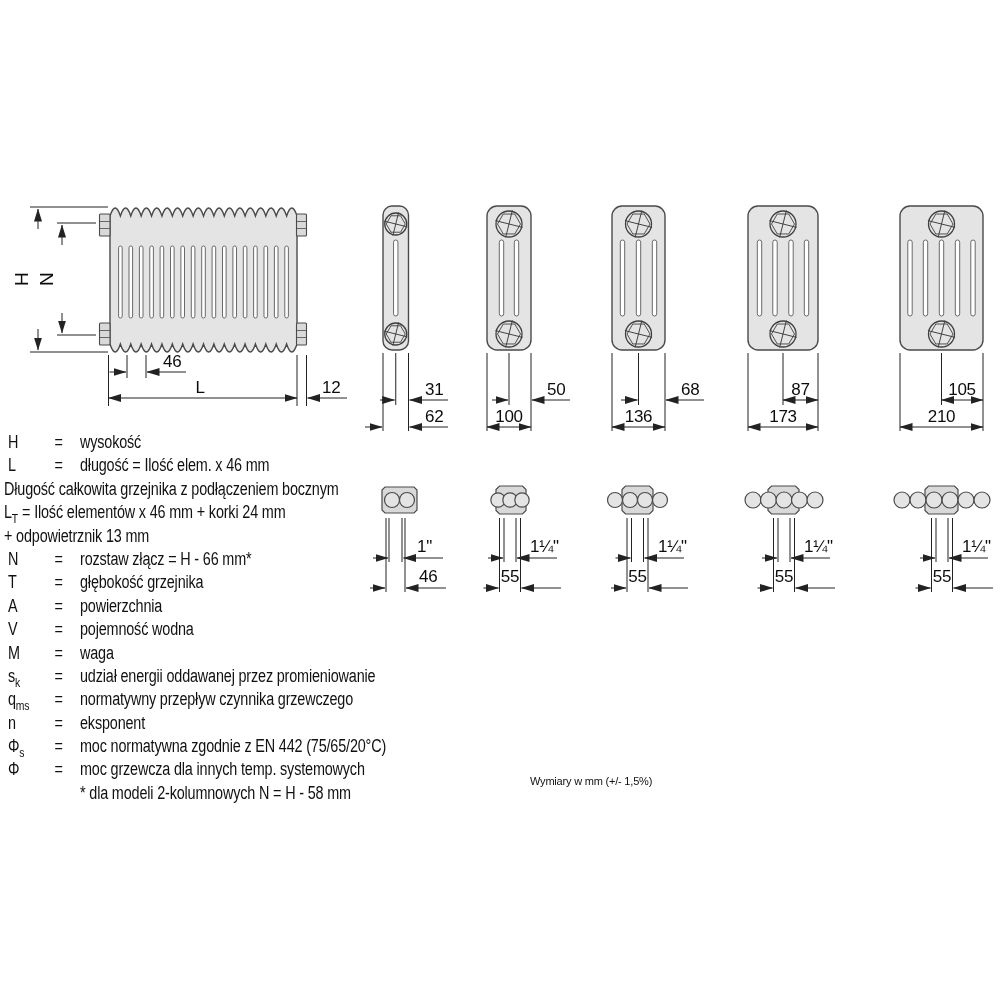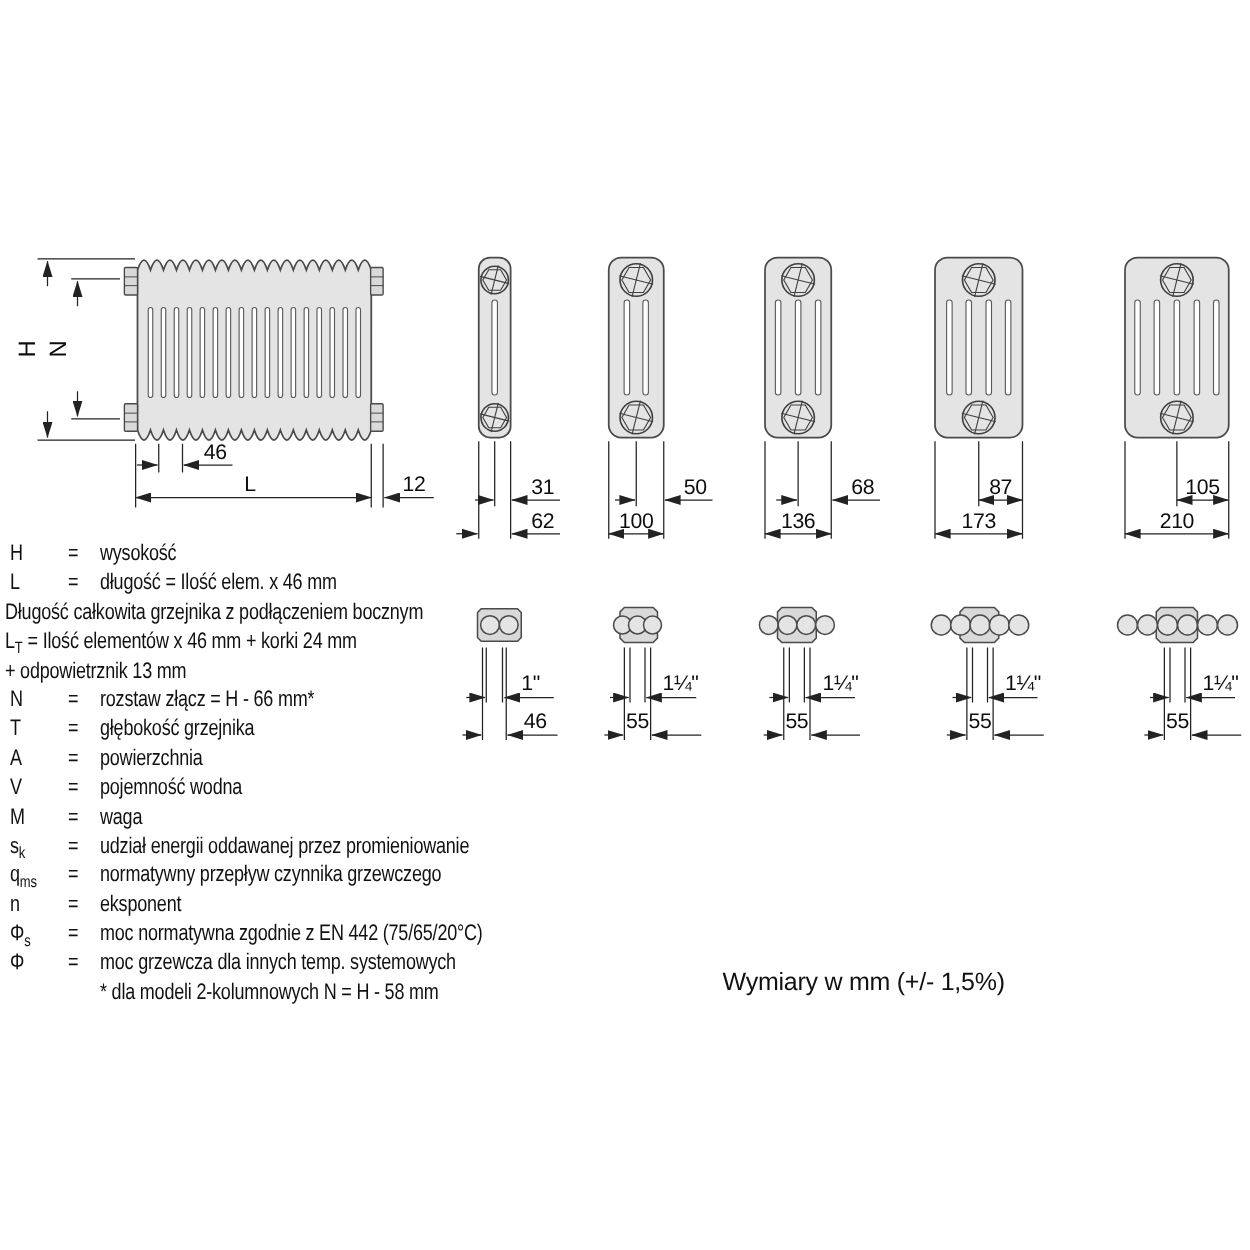--- a/index.html
+++ b/index.html
@@ -24,21 +24,21 @@
   
   .legend{position:absolute;left:8px;top:431px;width:640px;font-size:18px;line-height:23.4px;
           transform:scaleX(.8);transform-origin:0 0;letter-spacing:-.2px;white-space:nowrap}
   .lrow{display:flex;height:23.4px}
   .sym{width:58px;flex:none}
   .eq{width:32px;flex:none}
   sub{font-size:13px}
   .full{margin-left:-5px}
   .txt2{margin-left:5px}
   .indent{margin-left:90px}
-  .note{position:absolute;left:578px;top:775px;font-size:20px;letter-spacing:-.2px}
+  .note{position:absolute;left:530px;top:775px;font-size:11px;letter-spacing:-.2px}
 </style>
 </head>
 <body>
 
 <div id="stage">
 
 <svg width="1000" height="1000" viewBox="0 0 1000 1000">
   <defs>
     <marker id="aE" viewBox="0 0 13 8" refX="12.5" refY="4" markerWidth="13" markerHeight="8" markerUnits="userSpaceOnUse" orient="auto">
           <path d="M0,0L13,4L0,8Z" fill="#222"></path>

